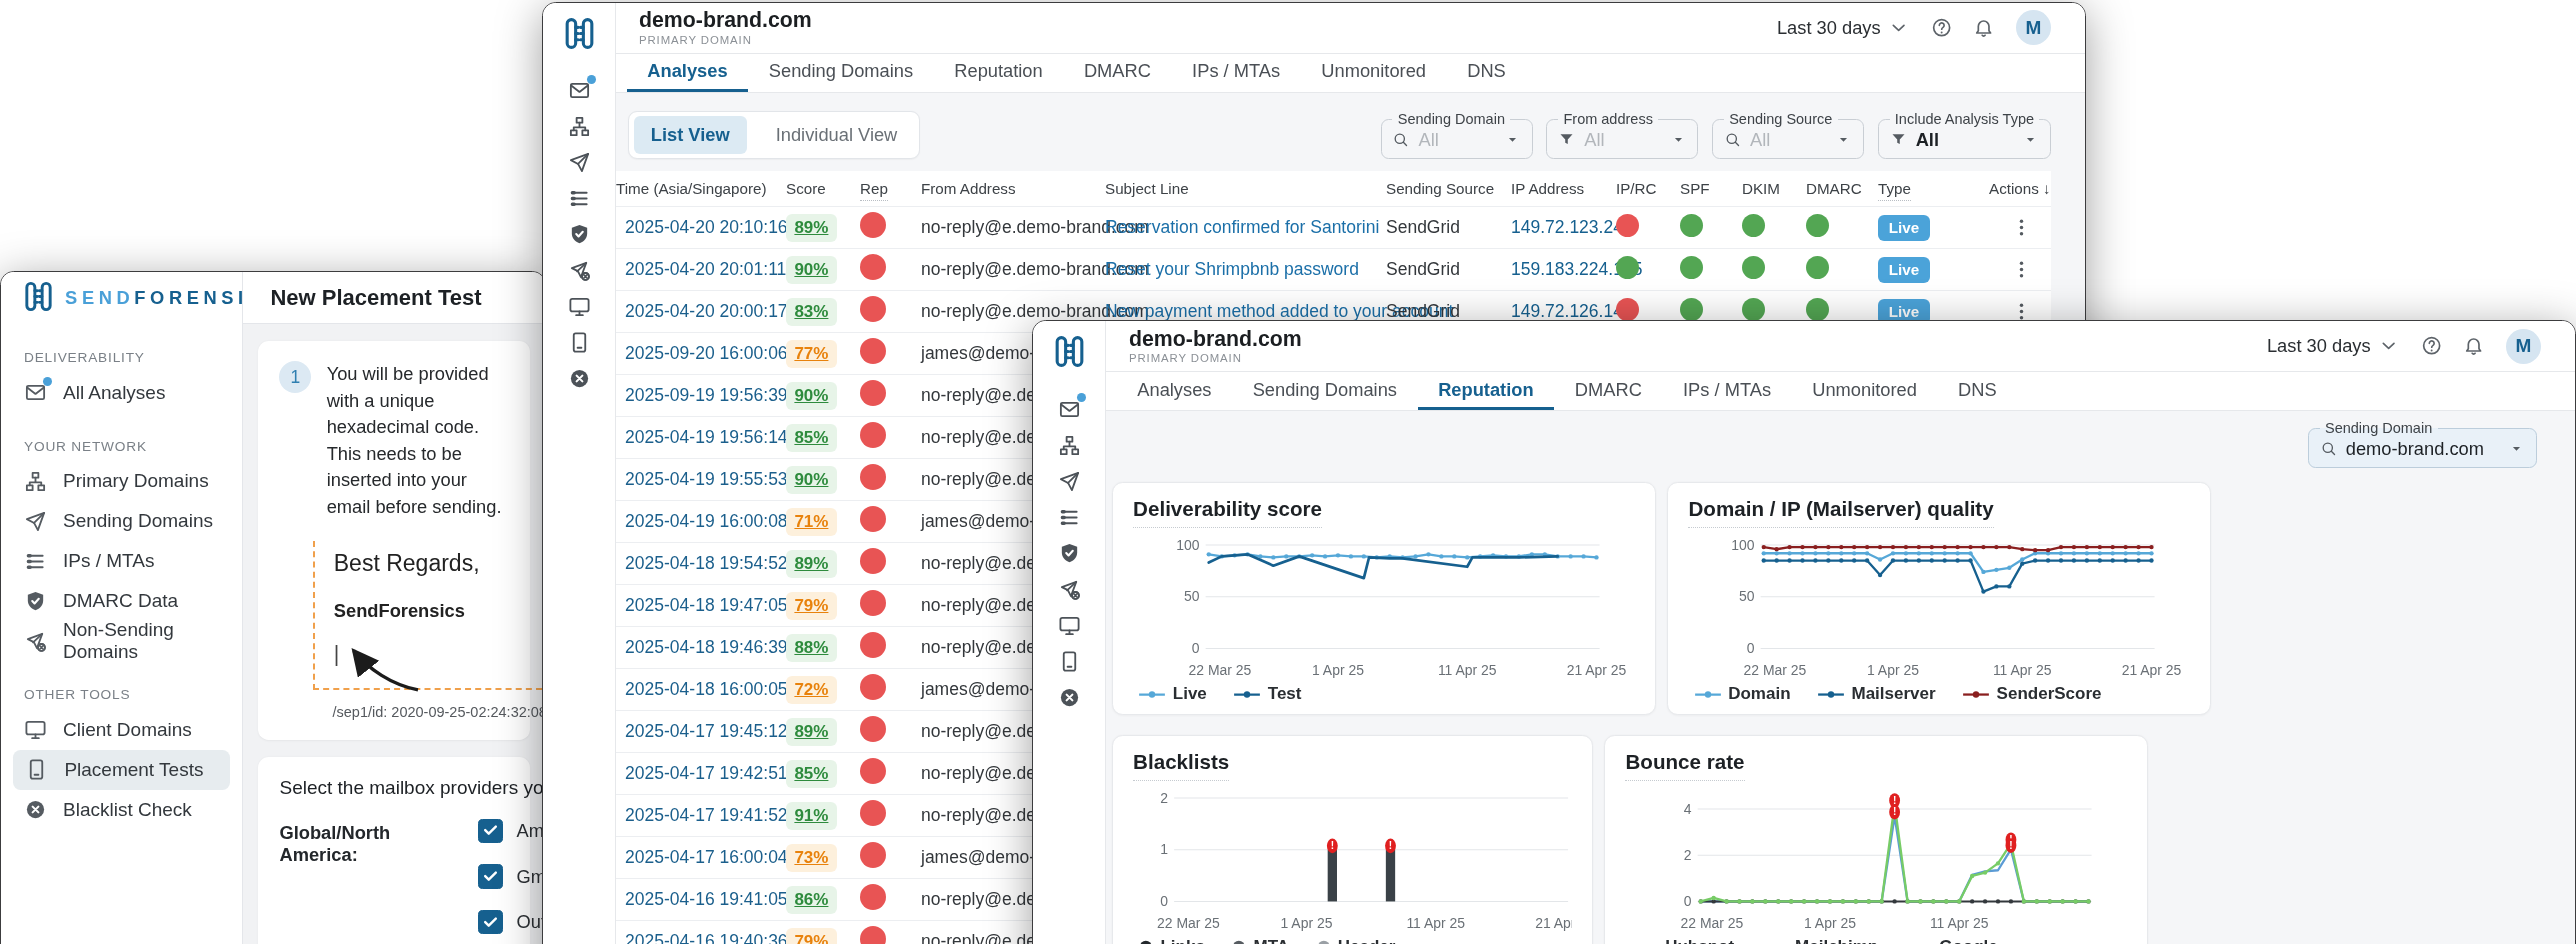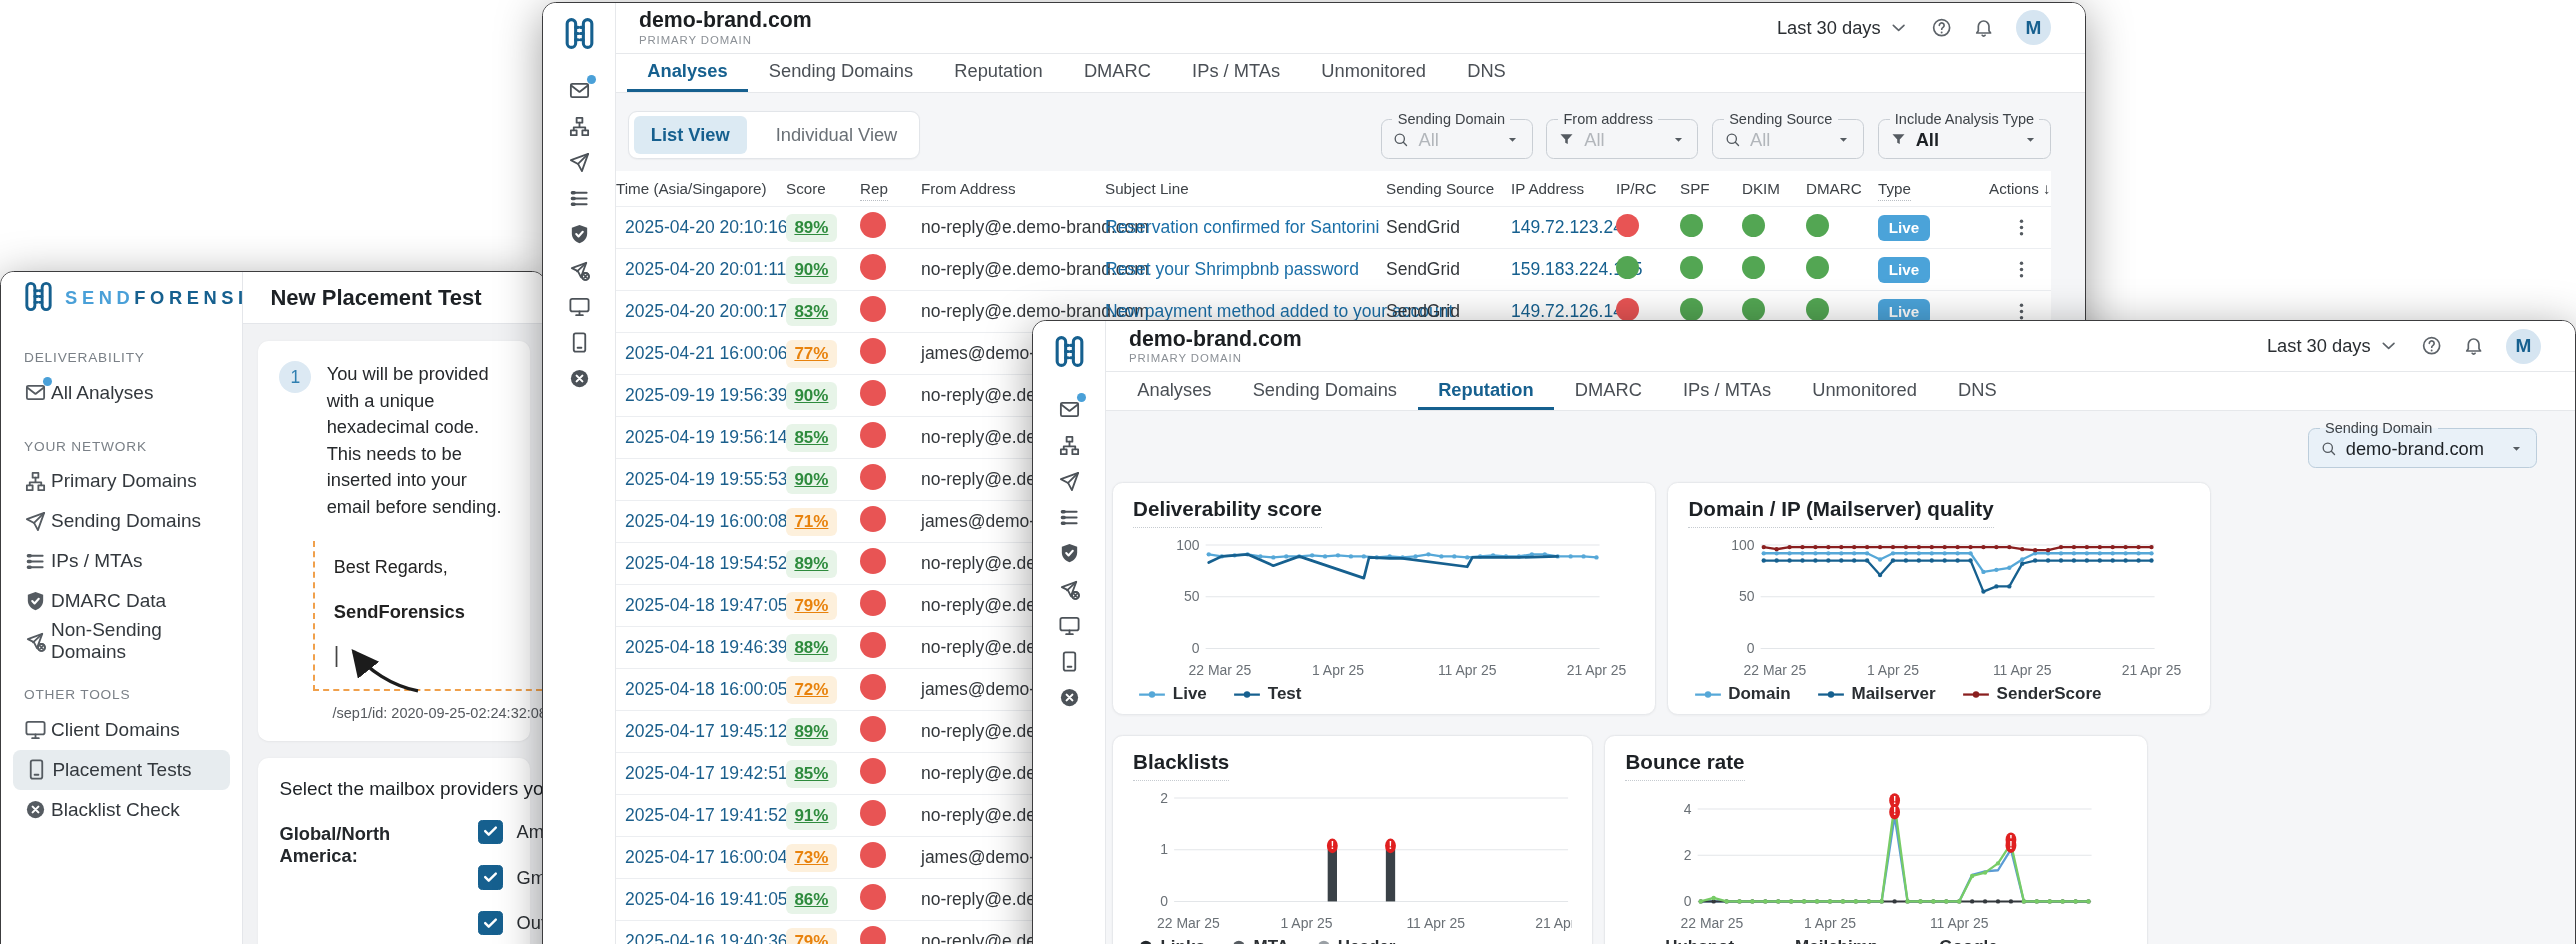--- a/index.html
+++ b/index.html
@@ -11,39 +11,39 @@
   #win-mid   { left:542px; top:1.5px;  width:1544px; height:1219px; z-index:2; }
   #win-right { left:1032px; top:320px; width:1544px; height:1067px; z-index:3; }
 
   
   #win-left { display:flex; }
   .lw-sidebar { width:242px; border-right:0.8px solid #e4e6ea; background:#fff; flex:none; }
   .lw-logo { height:52px; display:flex; align-items:center; gap:9.1px; padding-left:20px; border-bottom:0.8px solid transparent; }
   .brand-word { font-weight:bold; font-size:18.3px; letter-spacing:4.6px; }
   .brand-word .p1 { color:#4aa0d8; } .brand-word .p2 { color:#16608f; }
   .nav-section-label { font-size:13.7px; color:#7a8087; letter-spacing:0.8px; margin:26px 0 7.6px 23px; }
-  .nav-item { display:flex; align-items:center; gap:4px; height:40px; padding-left:23px;
+  .nav-item { display:flex; align-items:center; gap:16px; height:40px; padding-left:23px;
     font-size:19px; color:#33383d; margin:0 10.7px 0 0; cursor:pointer; }
   .nav-item .ic { color:#555b61; display:flex; }
   .nav-item.active { background:#e7ecef; border-radius:7.6px; margin:0 12.2px; padding-left:12.2px; }
   .badge-dot { position:relative; }
   .badge-dot::after { content:""; position:absolute; top:-4.6px; right:-5.3px; width:9.1px; height:9.1px;
     border-radius:50%; background:#4aa0d8; }
   .lw-main { flex:1; display:flex; flex-direction:column; min-width:0; }
   .lw-header { height:52px; border-bottom:0.8px solid #e4e6ea; display:flex; align-items:center; padding-left:27.4px; background:#fff; }
   .lw-header h1 { font-size:22px; font-weight:bold; color:#1d2125; }
   .lw-content { flex:1; background:#f1f2f4; padding:17px 15.2px; overflow:hidden; }
   .card { background:#fff; border-radius:10.7px; padding:20px 21.3px; box-shadow:0 0.8px 2.3px rgba(0,0,0,.05); }
   .step-row { display:flex; gap:15.2px; }
   .step-num { flex:none; width:32px; height:32px; border-radius:50%; background:#dce9f3; color:#2f7fb0;
     font-size:17.5px; display:flex; align-items:center; justify-content:center; }
   .step-text { font-size:18.3px; line-height:1.45; color:#26292c; }
   .email-sample { margin:21.3px 0 0 34px; border-left:2.3px dashed #f0a04b; border-bottom:2.3px dashed #f0a04b;
     padding:7.6px 0 20px 18.3px; width:229px; position:relative; }
-  .email-sample p { font-size:18px; color:#222; margin-top:8px; white-space:nowrap; }
+  .email-sample p { font-size:23px; color:#222; margin-top:1px; white-space:nowrap; }
   .email-sample p.bold { font-weight:bold; margin-top:23px; font-size:18.3px; }
   .cursor-row { margin-top:20px; font-size:21.3px; color:#444; position:relative; height:26px; }
   .arrow-svg { position:absolute; left:12.2px; top:1.5px; overflow:visible; }
   .sample-caption { font-size:14.5px; color:#55595e; margin:13.7px 0 0 53px; white-space:nowrap; }
   .providers-card { margin-top:17px; }
   .select-label { font-size:19px; color:#1d2125; margin-bottom:20px; white-space:nowrap; }
   .prov-group { display:flex; margin-top:20px;gap:33px; }
   .prov-group-label { width:166px; flex:none; font-weight:bold; font-size:18.3px; color:#23272b; padding-top:3px; }
   .prov-opts { display:flex; flex-direction:column; gap:21.3px; }
   .prov-opt { display:flex; align-items:center; gap:13.7px; font-size:18.3px; color:#2b2f33; white-space:nowrap; cursor:pointer; }
@@ -582,21 +582,21 @@
                 <svg width="23" height="23" viewBox="0 0 24 24" fill="none" stroke="currentColor" stroke-width="1.9" stroke-linecap="round" stroke-linejoin="round">
                   <g fill="currentColor" stroke="none">
                     <circle cx="12" cy="5.5" r="1.8"></circle>
                     <circle cx="12" cy="12" r="1.8"></circle>
                     <circle cx="12" cy="18.5" r="1.8"></circle>
                   </g>
                 </svg>
               </div>
             </div>
             <div class="an-row">
-              <div class="cell c-time">2025-04-21 16:00:06</div>
+              <div class="cell c-time">2025-09-20 16:00:06</div>
               <div class="cell"><span class="score-badge score-warn">77%</span></div>
               <div class="cell"><span class="dot rep-dot dot-red"></span></div>
               <div class="cell c-from">james@demo-brand.com</div>
               <div class="cell c-subject">TEST: Google Workspace Trigger</div>
               <div class="cell c-source">Google</div>
               <div class="cell c-ip">209.85.214.173</div>
               <div class="cell"><span class="dot st-dot dot-green"></span></div>
               <div class="cell"><span class="dot st-dot dot-green"></span></div>
               <div class="cell"><span class="dot st-dot dot-green"></span></div>
               <div class="cell"><span class="dot st-dot dot-orange"></span></div>

